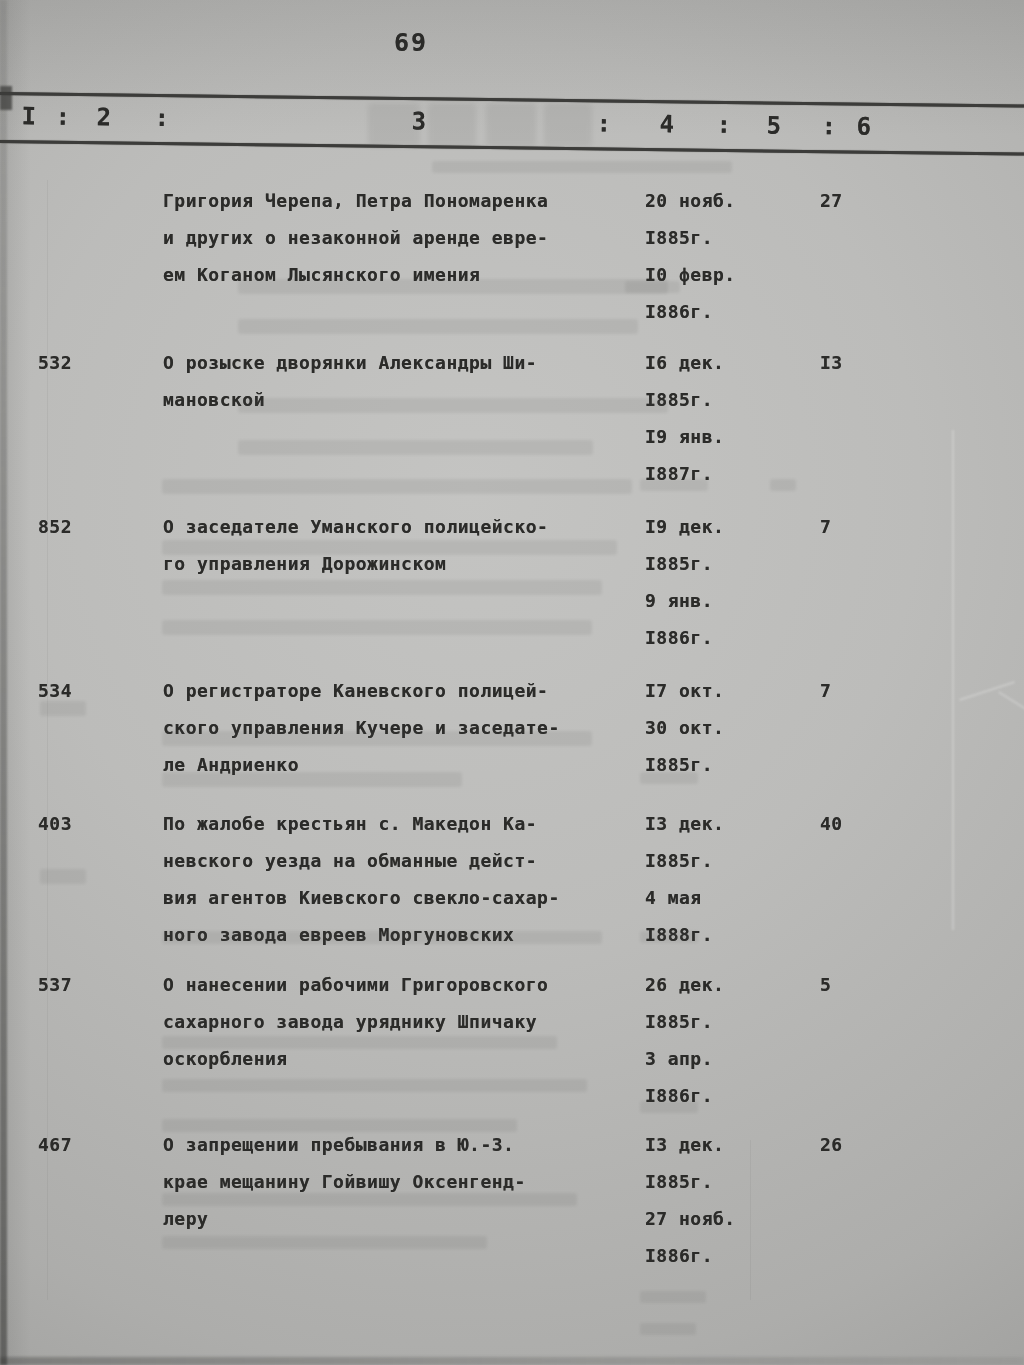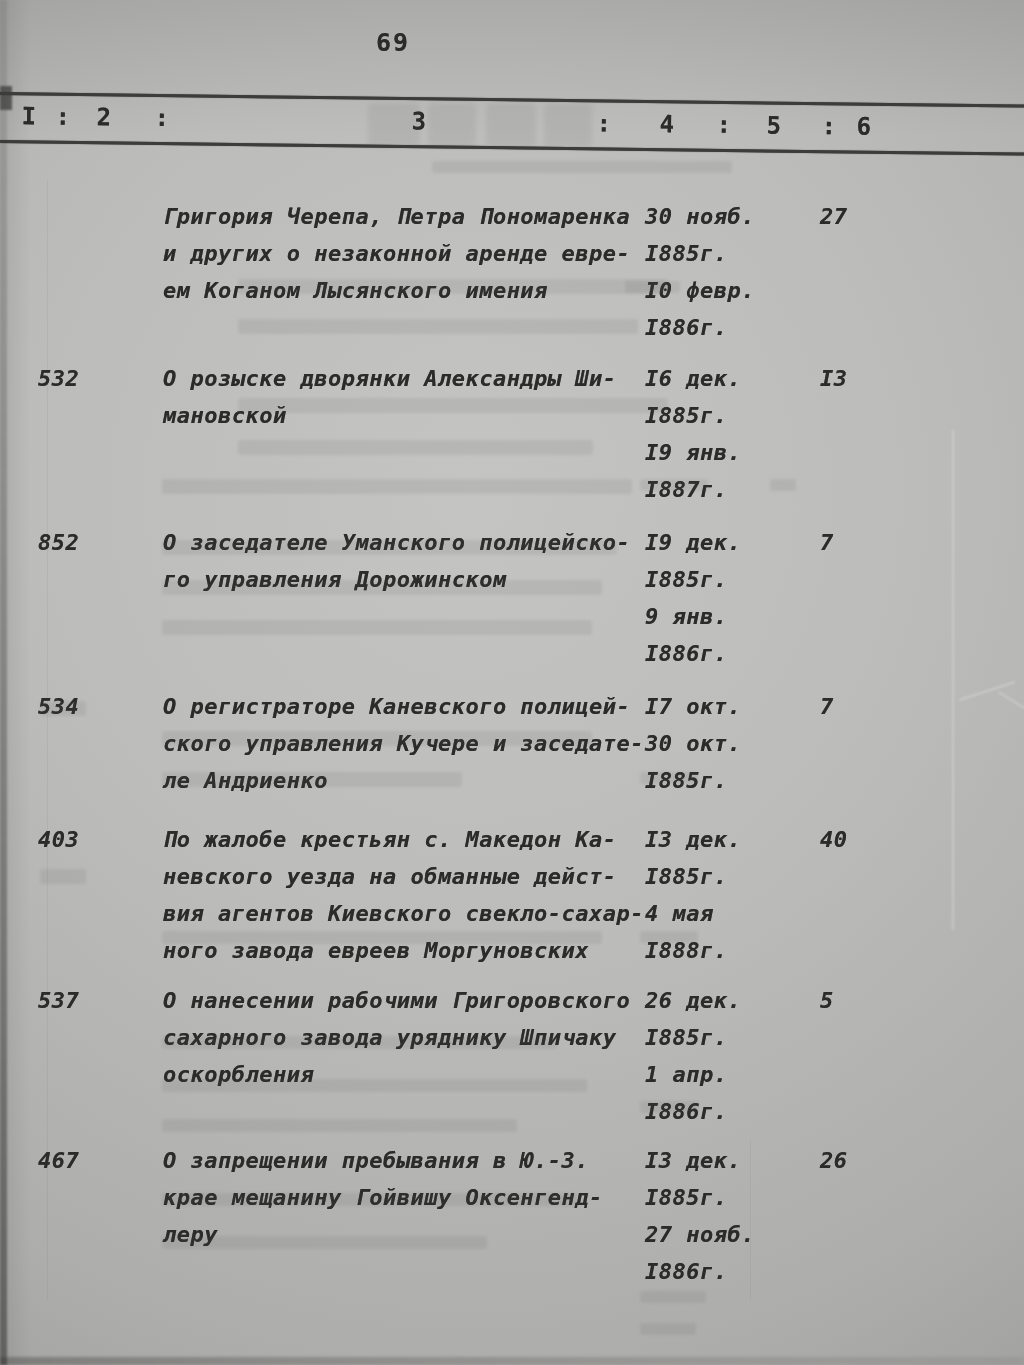--- a/index.html
+++ b/index.html
@@ -25,21 +25,21 @@
     position:absolute;left:0;bottom:0;width:1024px;height:8px;
     background:linear-gradient(to right, rgba(50,50,48,0.35), rgba(50,50,48,0.08));
     filter:blur(1.5px);
   }
   .ink{
     color:#2b2b29;
     font-weight:bold;
     text-shadow:0 0 0.6px rgba(43,43,41,0.6);
   }
   .page-number{
-    position:absolute;left:376px;top:28px;
+    position:absolute;left:394px;top:28px;
     font-size:25px;letter-spacing:2px;
   }
   
   .header-band{
     position:absolute;left:-8px;top:92px;width:1110px;height:52px;
     transform:rotate(0.7deg);transform-origin:0 0;
   }
   .rule{
     position:absolute;left:0;right:0;height:3px;
     background:#3c3c3a;border-radius:2px;
@@ -50,24 +50,23 @@
   .edge-notch{
     position:absolute;left:0;top:86px;width:12px;height:24px;
     background:#444442;filter:blur(1px);opacity:0.8;
   }
   .header-cells span{
     position:absolute;top:10px;font-size:24px;
   }
   
   .entry{position:absolute;left:0;width:1024px;}
   .entry > div{
-    position:absolute;top:16px;
-    font-size:22px;line-height:37px;letter-spacing:0.5px;
+    position:absolute;top:0;
+    font-size:18px;line-height:37px;letter-spacing:0.5px;
     white-space:pre-line;
-    font-style:italic;
   }
   .c-no{left:38px;width:110px;}
   .c-desc{left:163px;width:500px;}
   .c-dates{left:645px;width:125px;}
   .c-sheets{left:772px;width:60px;margin-left:48px;}
   
   .ghost{
     position:absolute;background:#51514f;opacity:0.10;
     border-radius:3px;filter:blur(1.6px);
   }
@@ -119,21 +118,21 @@
       </div>
     <div class="rule rule-bottom"></div>
   </div>
 
   <div id="entries">
       <div class="entry" style="top: 182px;">
         <div class="c-no ink"></div>
         <div class="c-desc ink">Григория Черепа, Петра Пономаренка
 и других о незаконной аренде евре-
 ем Коганом Лысянского имения</div>
-        <div class="c-dates ink">30 нояб.
+        <div class="c-dates ink">20 нояб.
 I885г.
 I0 февр.
 I886г.</div>
         <div class="c-sheets ink">27</div>
       </div>
       <div class="entry" style="top: 344px;">
         <div class="c-no ink">532</div>
         <div class="c-desc ink">О розыске дворянки Александры Ши-
 мановской</div>
         <div class="c-dates ink">I6 дек.
@@ -174,21 +173,21 @@
 I888г.</div>
         <div class="c-sheets ink">40</div>
       </div>
       <div class="entry" style="top: 966px;">
         <div class="c-no ink">537</div>
         <div class="c-desc ink">О нанесении рабочими Григоровского
 сахарного завода уряднику Шпичаку
 оскорбления</div>
         <div class="c-dates ink">26 дек.
 I885г.
-1 апр.
+3 апр.
 I886г.</div>
         <div class="c-sheets ink">5</div>
       </div>
       <div class="entry" style="top: 1126px;">
         <div class="c-no ink">467</div>
         <div class="c-desc ink">О запрещении пребывания в Ю.-З.
 крае мещанину Гойвишу Оксенгенд-
 леру</div>
         <div class="c-dates ink">I3 дек.
 I885г.

